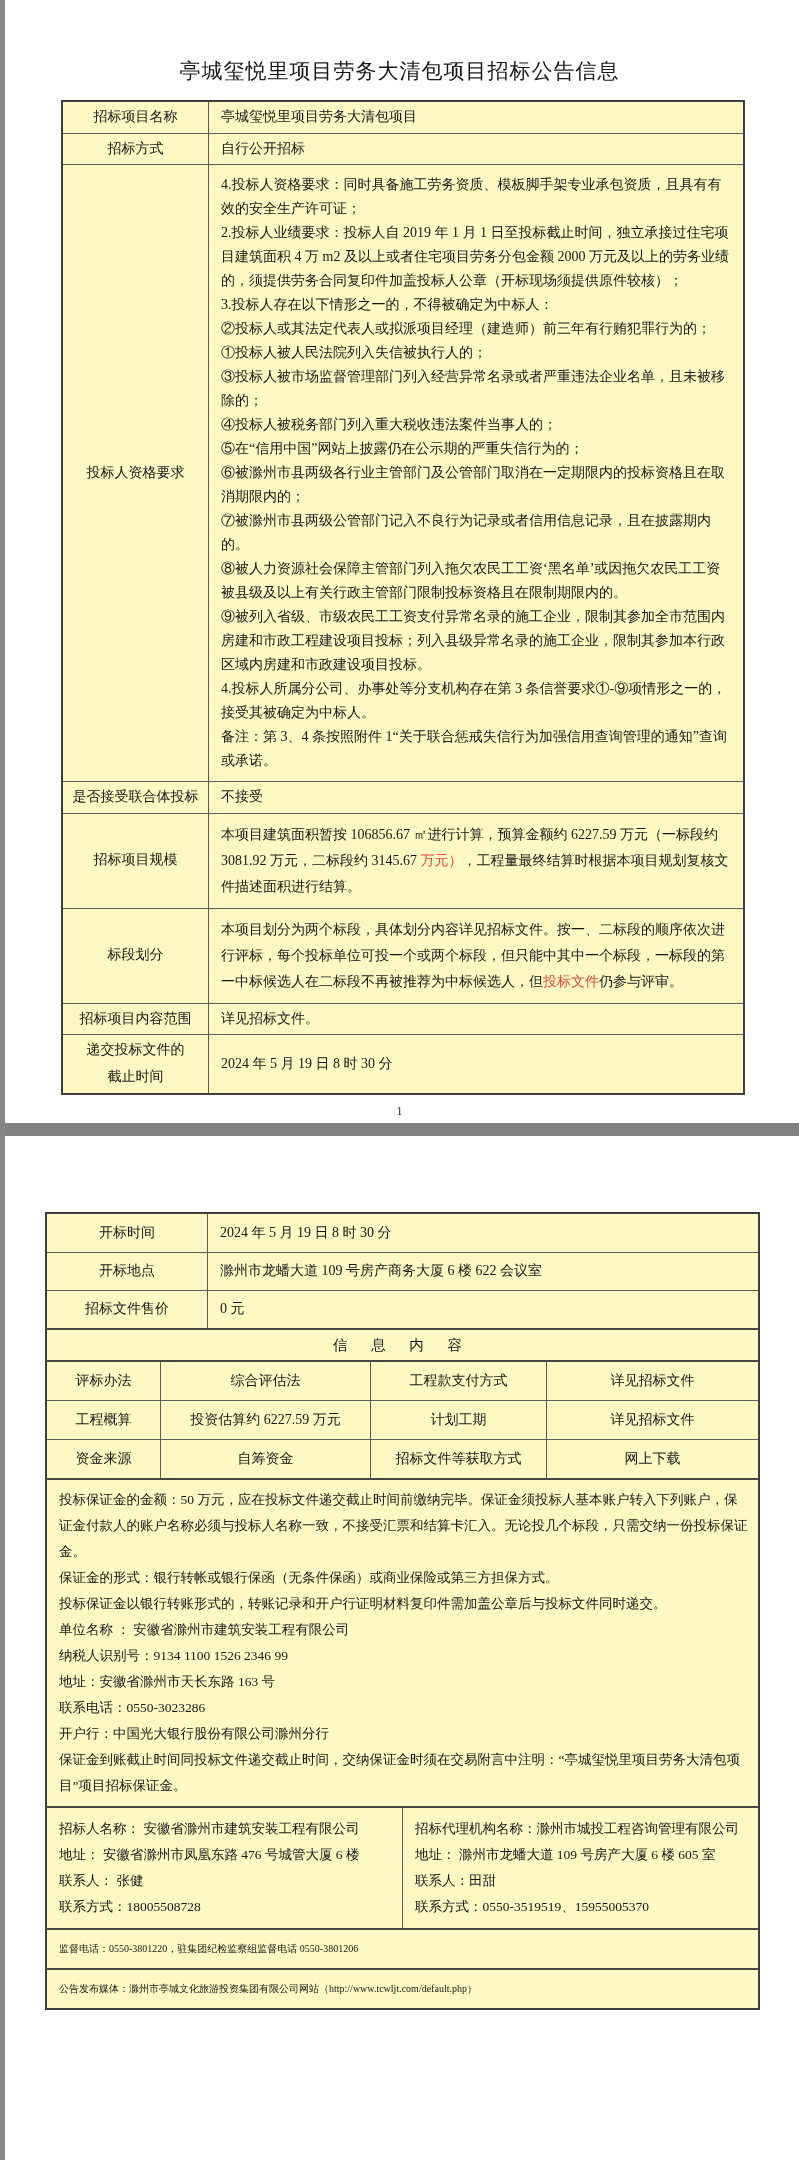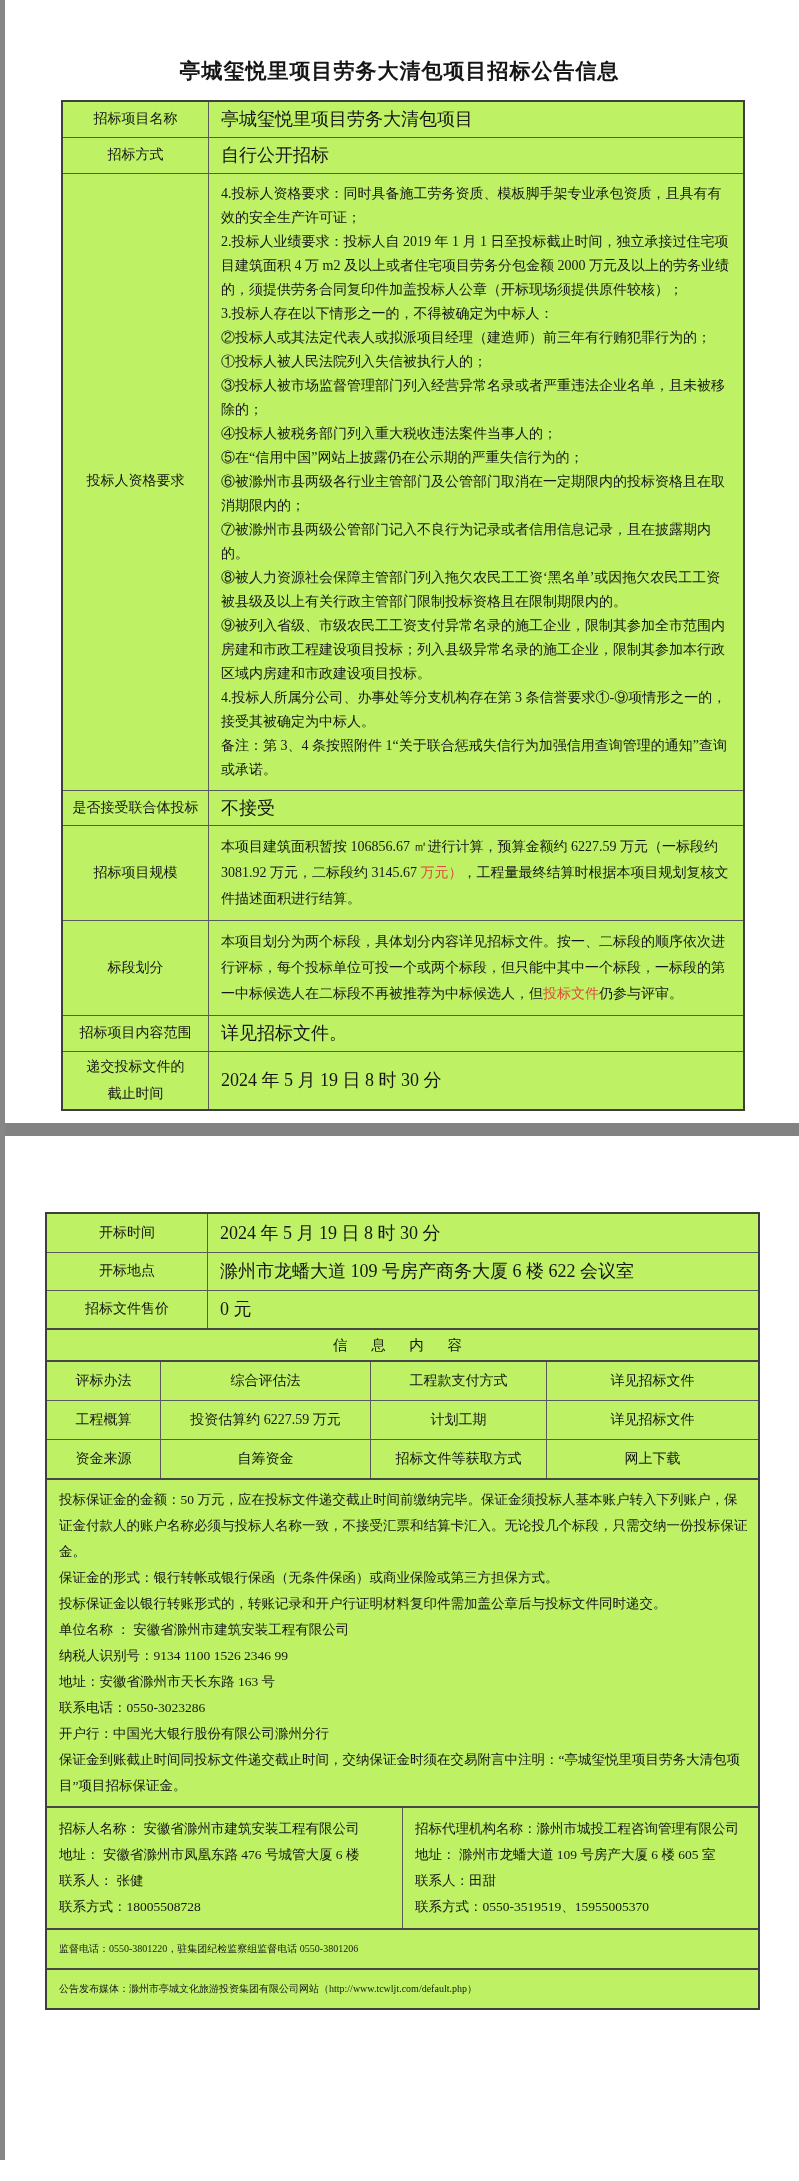--- a/index.html
+++ b/index.html
@@ -5,34 +5,34 @@
   *{box-sizing:border-box;margin:0;padding:0}
   html,body{background:#ffffff}
   body{
     width:799px;min-height:2181px;position:relative;overflow:hidden;
     font-family:"Liberation Serif","DejaVu Serif",serif;color:#161616;
   }
   .left-strip{position:absolute;left:0;top:0;width:5px;height:2160px;background:#868686;z-index:5}
   .page{background:#fff}
   .page1{height:1123px;overflow:hidden}
   .page2{padding-bottom:40px}
-  .title{padding-top:57px;text-align:center;font-size:21px;font-weight:bold;letter-spacing:1px}
-  .tbl{border:2px solid #3e3e3e;background:#bef264}
+  .title{padding-top:57px;text-align:center;font-size:21px;font-weight:normal;letter-spacing:1px}
+  .tbl{border:2px solid #3e3e3e;background:#fef9c3}
   .tbl1{width:684px;margin:15px 0 0 61px}
   .tbl2{width:715px;margin:76px 0 0 45px}
   .tr{display:flex;border-top:1px solid #5a5a5a;align-items:stretch}
   .tr:first-child{border-top:none}
   .tr.thick{border-top:2px solid #474747}
   .td{border-left:1px solid #5a5a5a;min-width:0}
   .td:first-child{border-left:none}
   .lab{display:flex;align-items:center;justify-content:center;text-align:center;
        white-space:pre-line;font-size:14px;flex:none;line-height:1.9;padding:2px 4px}
   .lab1{width:145px}
   .lab2{width:160px}
-  .val{flex:1;display:flex;align-items:center;padding:3px 10px 3px 12px;font-size:18px;line-height:1.6}
+  .val{flex:1;display:flex;align-items:center;padding:3px 10px 3px 12px;font-size:14px;line-height:1.6}
   .valblock{flex:1;padding:8px 10px 8px 12px;font-size:14px}
   .qline{line-height:24px}
   .para{line-height:26px}
   .dep{font-size:13.5px;padding:7px 10px 7px 12px}
   .dline{line-height:26px}
   .h29{min-height:29px}
   .h30{min-height:30px}
   .h38{min-height:38px}
   .h58{min-height:58px}
   .bold{font-weight:normal}

